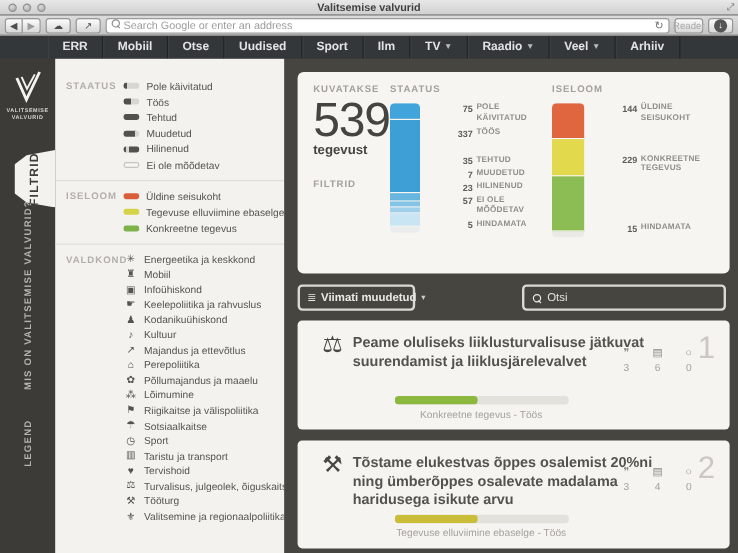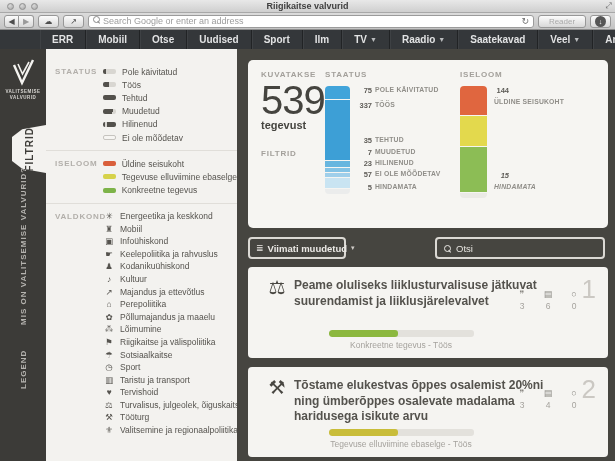--- a/index.html
+++ b/index.html
@@ -32,21 +32,21 @@
   .addressbar input { flex:1; border:none; outline:none; font-size:9px; color:#333; background:transparent; }
   .addressbar input::placeholder { color:#9d9d9d; }
   .mag { width:7px; height:7px; position:relative; display:inline-block; }
   .mag::before { content:""; position:absolute; left:0; top:0; width:5px; height:5px;
     border:1.2px solid #8a8a8a; border-radius:50%; }
   .mag::after { content:""; position:absolute; left:5px; top:5px; width:3px; height:1.2px;
     background:#8a8a8a; transform:rotate(45deg); transform-origin:0 0; }
   .mag.white::before { border-color:#eceae6; }
   .mag.white::after { background:#eceae6; }
   .reload { font-size:9px; color:#6f6f6f; }
-  .reader { width:48px; color:#a9a9a9; font-size:8px; }
+  .reader { width:24px; color:#a9a9a9; font-size:8px; }
   .dl-circle { width:11px; height:11px; border-radius:50%; background:#555; color:#fff;
     font-size:7px; display:flex; align-items:center; justify-content:center; }
 
   .navbar { position:absolute; left:0; top:30px; width:615px; height:19px; background:#34373a;
     display:flex; align-items:stretch; padding-left:40px; }
   .nav-item { display:flex; align-items:center; gap:3px; padding:0 12px; font-size:10px; font-weight:bold;
     color:#e2e3e4; border-right:1px solid rgba(0,0,0,0.35); box-shadow:inset 1px 0 0 rgba(255,255,255,0.05); }
   .nav-caret { font-size:7px; color:#b9bbbd; }
 
   
@@ -92,22 +92,22 @@
   .chart-col.staatus { left:77px; width:128px; }
   .chart-col.iseloom { left:212px; width:142px; }
   .chart-body { display:flex; margin-top:7px; }
   .bar { display:flex; flex-direction:column; border-radius:4px; overflow:hidden; flex:none; }
   .bar.staatus-bar { width:25px; height:108px; }
   .bar.iseloom-bar { width:27px; height:112px; }
   .seg { min-height:5px; border-bottom:1px solid #f6f5f2; }
   .seg:last-child { border-bottom:none; }
   .bar-labels { flex:1; display:flex; flex-direction:column; margin-left:7px; }
   .bl-row { min-height:11px; display:flex; gap:3px; }
-  .bl-row.tall { min-height:12px;flex-direction:column; }
-  .bl-num { width:15px; text-align:right; font-size:7.5px; font-weight:bold; color:#5e5c57; flex:none; }
+  .bl-row.tall { min-height:12px; }
+  .bl-num { width:15px; text-align:right; font-size:7.5px; font-weight:bold; color:#5e5c57; flex:none;margin-left:22px; }
   .bl-text { font-size:6.8px; font-weight:bold; color:#908e89; letter-spacing:0.2px; line-height:1.3; }
 
   .controls { position:absolute; left:11px; top:188px; width:360px; height:22px; }
   .dropdown { position:absolute; left:0; top:0; width:98px; height:22px; border:2px solid #dbd9d4;
     border-radius:4px; display:flex; align-items:center; gap:4px; padding:0 6px; color:#eceae6; }
   .dd-icon { font-size:9px; }
   .dd-label { font-size:9.5px; font-weight:bold; flex:1; white-space:nowrap; }
   .dd-caret { font-size:7px; color:#cfccc7; }
   .searchbox { position:absolute; right:3px; top:0; width:170px; height:22px; border:2px solid #dbd9d4;
     border-radius:4px; display:flex; align-items:center; gap:5px; padding:0 7px; }
@@ -134,21 +134,21 @@
 </style>
 </head>
 <body>
 
 <div class="titlebar">
   <div class="lights">
     <span class="light"></span>
     <span class="light"></span>
     <span class="light"></span>
   </div>
-  <div class="win-title">Riigikaitse valvurid</div>
+  <div class="win-title">Valitsemise valvurid</div>
   <div class="expand">⤢</div>
 </div>
 
 <div class="toolbar">
   <div class="navgroup">
     <span class="tbtn">◀</span>
     <span class="tbtn">▶</span>
   </div>
   <span class="tbtn sq">☁</span>
   <span class="tbtn sq">↗</span>
@@ -182,23 +182,20 @@
   <span class="nav-item">
       <span>Ilm</span>
     </span>
   <span class="nav-item">
       <span>TV</span>
       <span class="nav-caret">▼</span>
     </span>
   <span class="nav-item">
       <span>Raadio</span>
       <span class="nav-caret">▼</span>
-    </span>
-  <span class="nav-item">
-      <span>Saatekavad</span>
     </span>
   <span class="nav-item">
       <span>Veel</span>
       <span class="nav-caret">▼</span>
     </span>
   <span class="nav-item">
       <span>Arhiiv</span>
     </span>
 
 </div>
@@ -418,21 +415,25 @@
               <div class="seg" style="background: rgb(224, 102, 63); flex-grow: 144;"></div>
               <div class="seg" style="background: rgb(227, 217, 77); flex-grow: 151;"></div>
               <div class="seg" style="background: rgb(140, 189, 85); flex-grow: 229;"></div>
               <div class="seg" style="background: rgb(235, 234, 230); flex-grow: 15;"></div>
             </div>
           <div class="bar-labels" id="iseloom-labels">
               <div class="bl-row tall" style="flex-grow: 144;">
                 <span class="bl-num">144</span>
                 <span class="bl-text">ÜLDINE SEISUKOHT</span>
               </div>
-              <div class="bl-row tall" style="flex-grow: 15; font-style: italic;">
+              <div class="bl-row tall" style="flex-grow: 229;">
+                <span class="bl-num">229</span>
+                <span class="bl-text">KONKREETNE TEGEVUS</span>
+              </div>
+              <div class="bl-row tall" style="flex-grow: 15;">
                 <span class="bl-num">15</span>
                 <span class="bl-text">HINDAMATA</span>
               </div>
             </div>
         </div>
       </div>
     </div>
 
     <div class="controls">
       <div class="dropdown">

